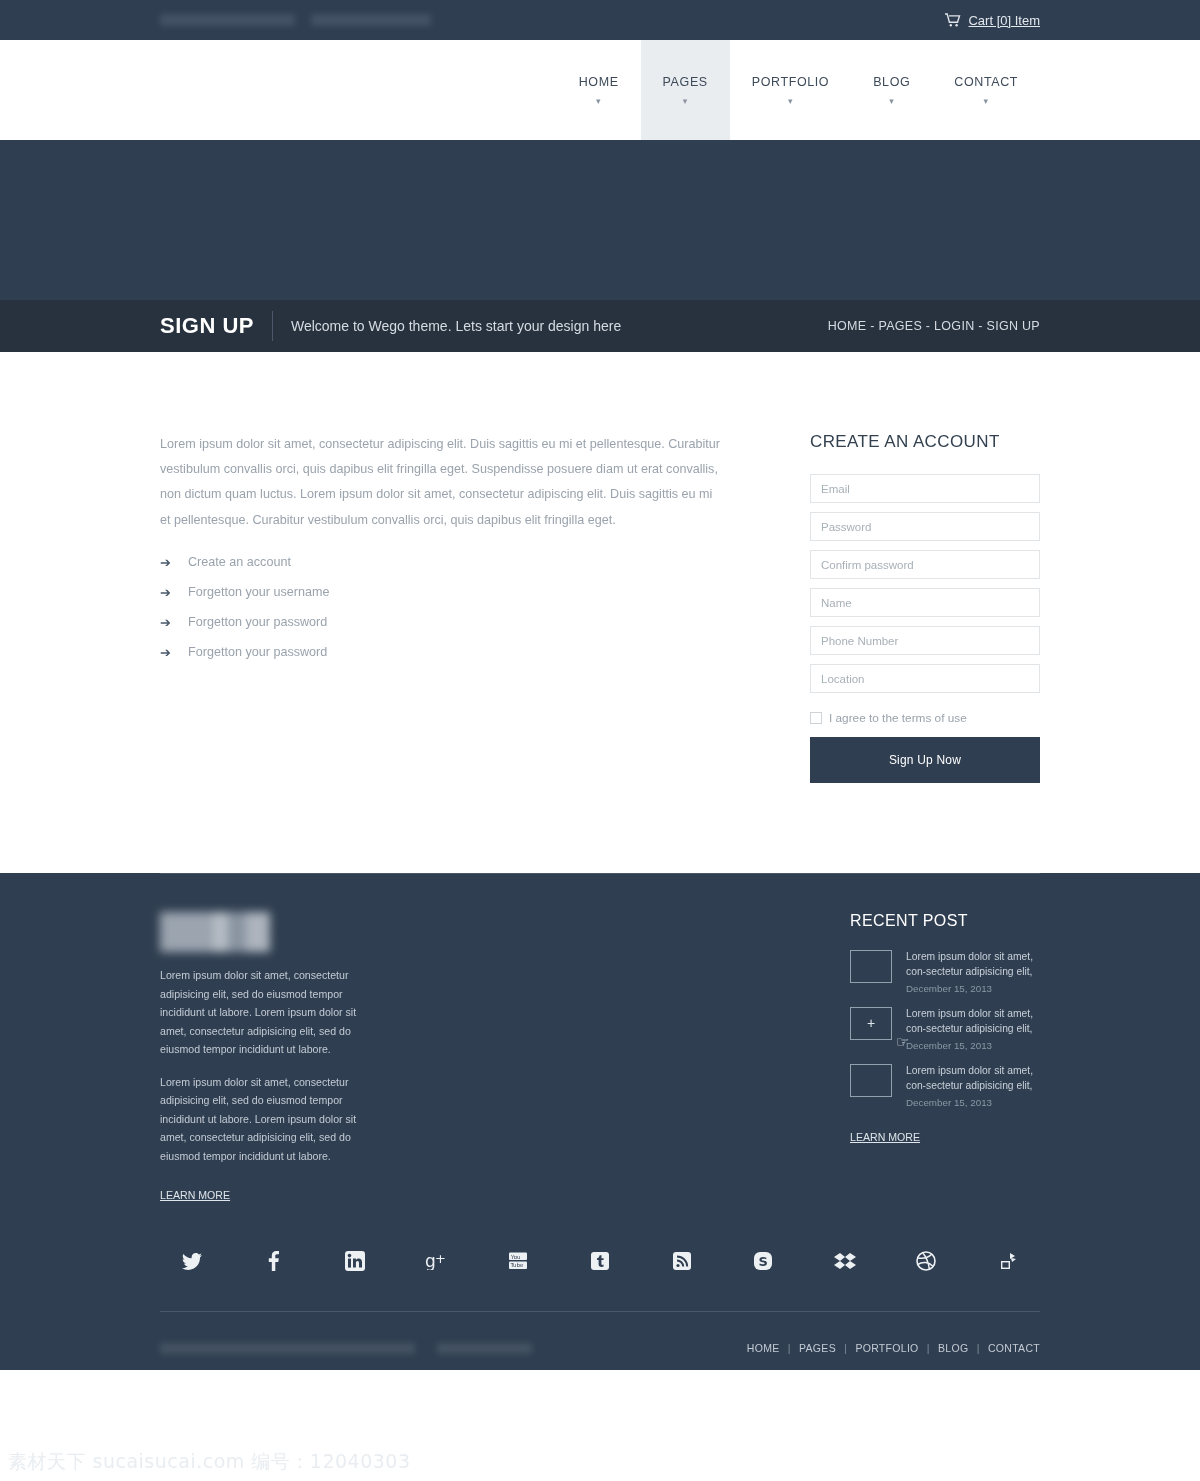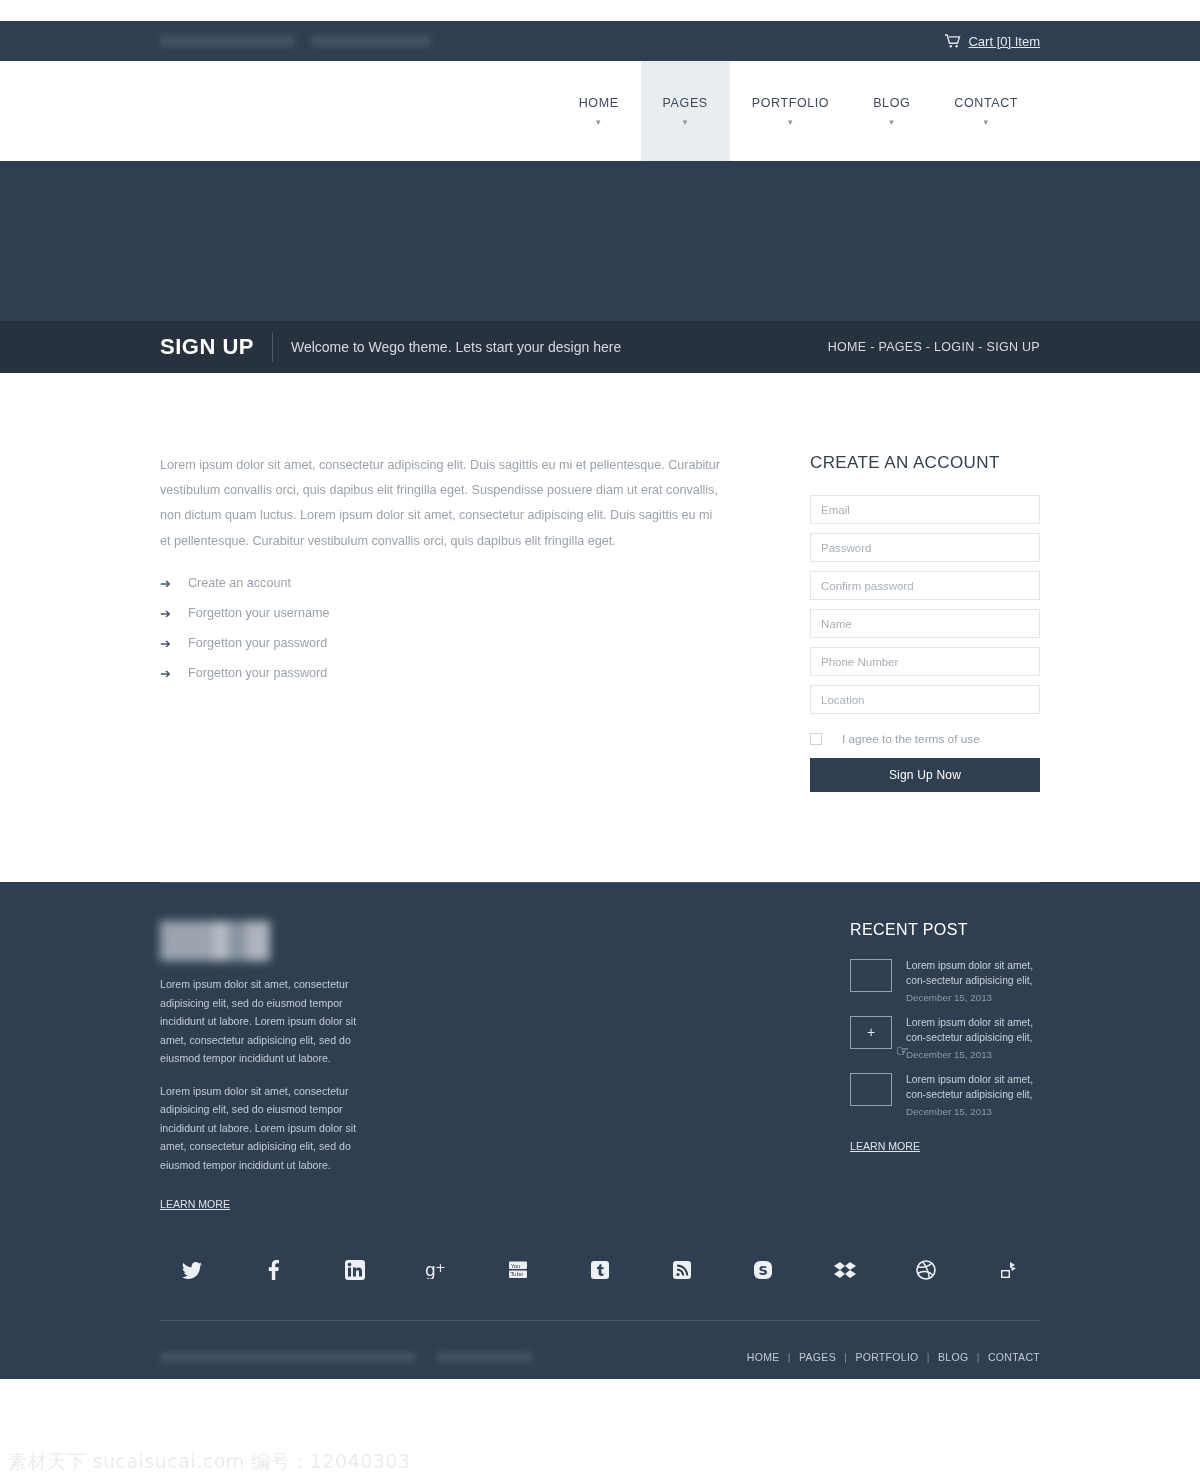--- a/index.html
+++ b/index.html
@@ -10,21 +10,21 @@
     background:#ffffff;
     color:#333;
     overflow:hidden;
     position:relative;
   }
   .container { width:880px; margin:0 auto; position:relative; }
 
   
   .topbar {
     height:40px; background:#2f3e50; color:#c8d0d8;
-    display:flex; align-items:center;margin-top:21px;
+    display:flex; align-items:center;
   }
   .topbar .container { display:flex; align-items:center; justify-content:space-between; height:40px; }
   .redact {
     display:inline-block; background:#475668; border-radius:1px;
     filter: blur(3px); opacity:.85;
   }
   .redact.r1 { width:135px; height:12px; }
   .redact.r2 { width:120px; height:12px; margin-left:16px;}
   .topleft { display:flex; align-items:center; }
   .cart { display:flex; align-items:center; gap:7px; font-size:13px; color:#e3e8ed; }
@@ -75,25 +75,25 @@
   ul.links li { display:flex; align-items:center; gap:16px; margin-bottom:15px; }
   ul.links .arrow { color:#4a5a6b; font-size:13px; width:12px; }
   ul.links a { color:#9aa3ad; font-size:12.6px; text-decoration:none; }
 
   .field {
     width:230px; height:29px; border:1px solid #e2e5e8; background:#fff;
     font-size:11.5px; color:#a8b0b8; padding:0 10px; margin-bottom:9px;
     font-family:"Liberation Sans", sans-serif;
   }
   .field::placeholder { color:#a8b0b8; }
-  .terms { display:flex; align-items:center; gap:20px; margin:9px 0 12px; }
+  .terms { display:flex; align-items:center; gap:7px; margin:9px 0 12px; }
   .terms .box { width:12px; height:12px; border:1px solid #cfd4d9; background:#fff; display:inline-block; }
   .terms label { font-size:11.8px; color:#9aa3ad; }
   .btn-signup {
-    width:230px; height:34px; background:#2f3e50; color:#fff; border:0;
+    width:230px; height:46px; background:#2f3e50; color:#fff; border:0;
     font-size:12px; letter-spacing:.2px; cursor:pointer;
     font-family:"Liberation Sans", sans-serif;
   }
 
   
   .footerwrap { background:#2f3e50; color:#cdd5dd; }
   .newsletter { height:130px; display:flex; align-items:center; }
   .newsletter .container { display:flex; align-items:center; }
   .news-left { display:flex; align-items:center; gap:22px; }
   .news-title { font-size:21px; color:#fff; letter-spacing:.4px; font-weight:400; }

